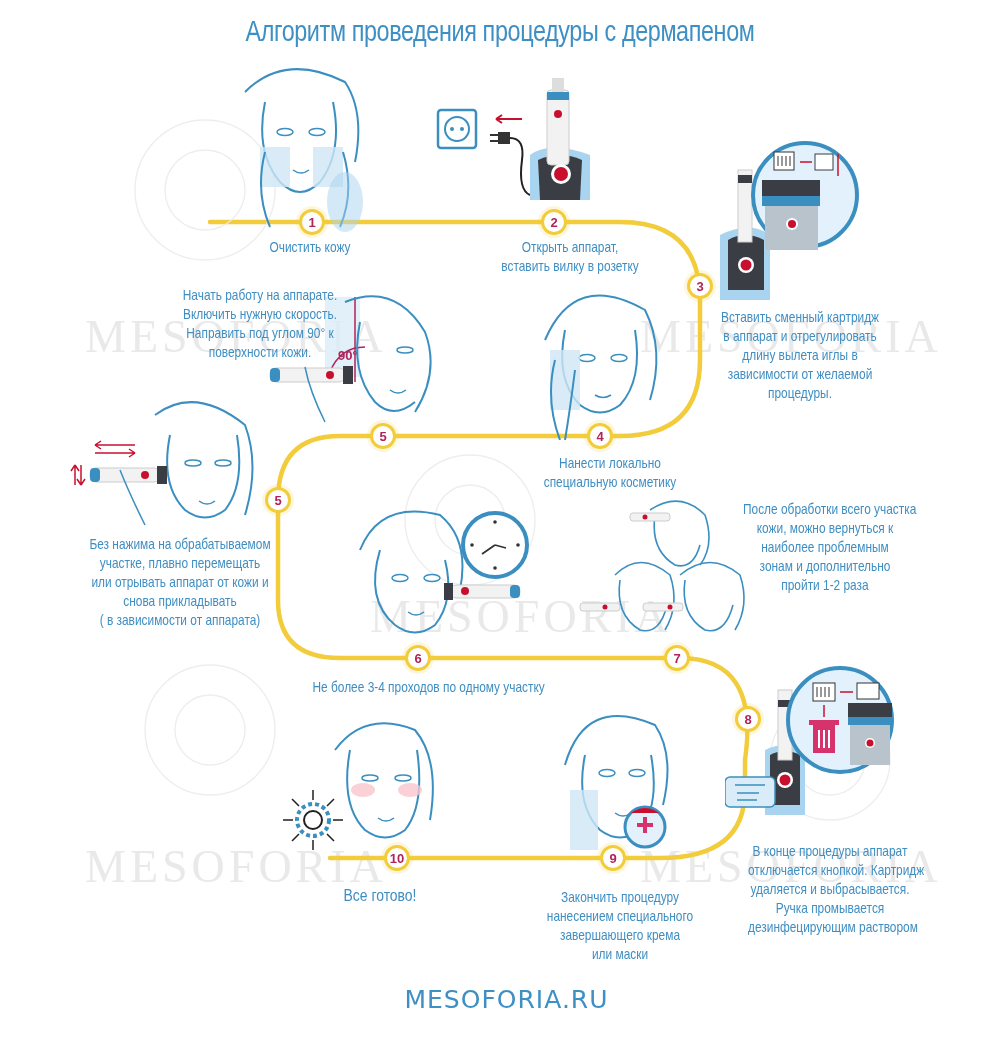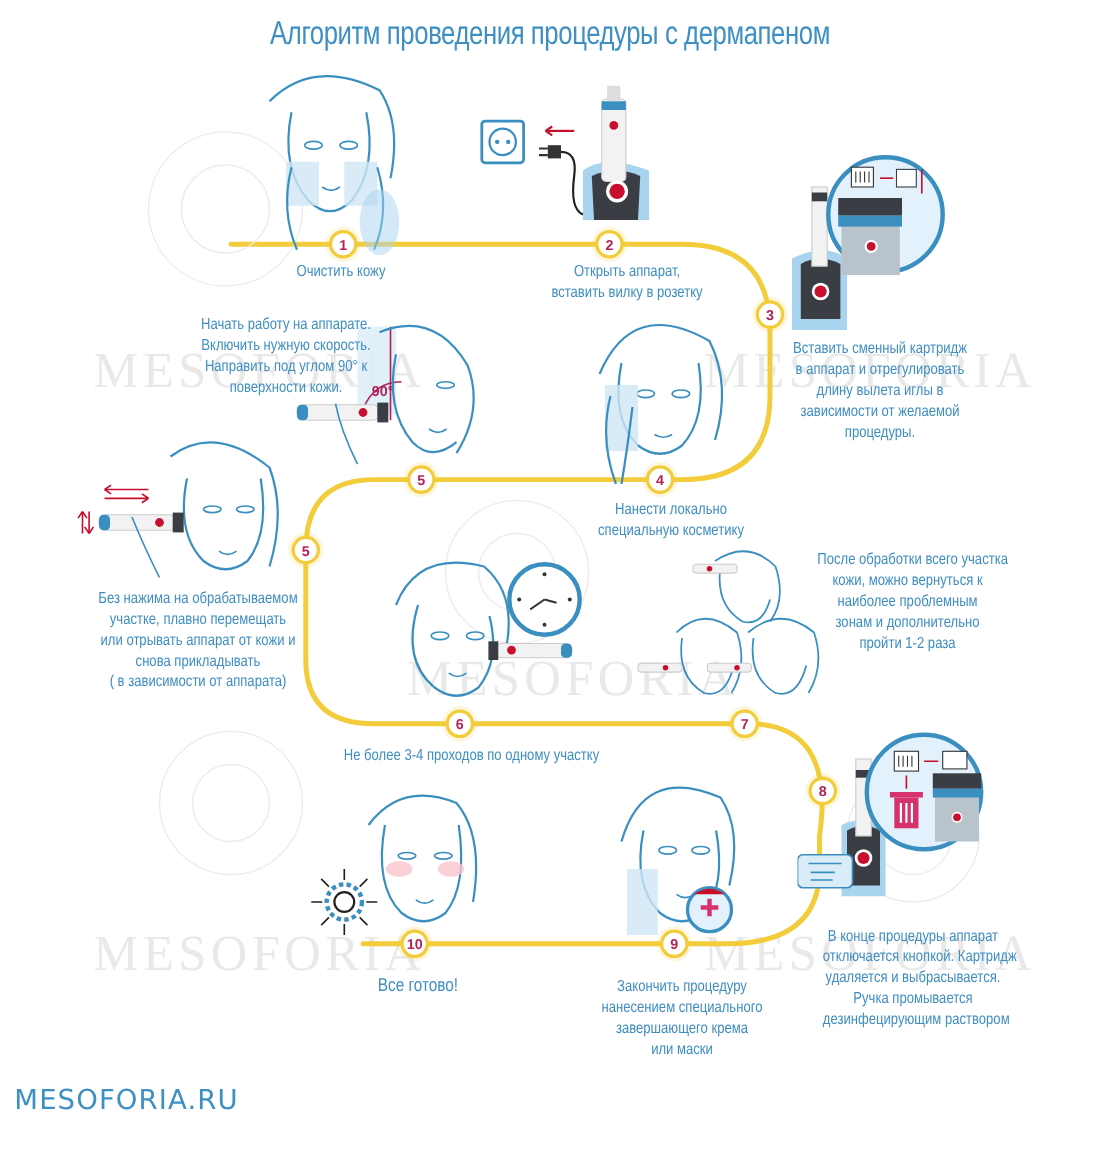--- a/index.html
+++ b/index.html
@@ -1,21 +1,21 @@
 <!DOCTYPE html>
 <html><head>
 <meta charset="utf-8">
 <style>
   html, body { margin: 0; padding: 0; background: #ffffff; }
   body { width: 1000px; height: 1047px; position: relative; overflow: hidden;
          font-family: "Liberation Sans", "DejaVu Sans", sans-serif; }
   .title { position: absolute; left: 0; right: 0; top: 14px; text-align: center;
            color: #3d8fc4; font-size: 30px; letter-spacing: -0.5px; transform: scaleX(0.78);
            font-family: "Liberation Sans Narrow", "Liberation Sans", sans-serif; }
-  .footer { position: absolute; left: 0; right: 0; top: 985px; 
+  .footer { position: absolute; left: 0; right: 0; top: 985px; text-align: center;
             color: #3d8fc4; font-size: 25px; letter-spacing: 1px;
             font-family: "DejaVu Sans", sans-serif; margin-left: 13px; }
   .watermark { position: absolute; color: #e9e9e9; font-size: 46px; letter-spacing: 4px;
                font-family: "Liberation Serif", serif; pointer-events: none; }
   .caption { position: absolute; color: #3f8ec2; font-size: 14.5px; line-height: 19px;
              text-align: center; transform-origin: center top; }
   .caption .ln { display: block; white-space: nowrap; }
   .marker { position: absolute; width: 26px; height: 26px; border-radius: 50%;
             background: #fff; border: 3px solid #f2cc3a; box-sizing: border-box;
             box-shadow: 0 0 0 3px rgba(242, 204, 58, 0.18);
@@ -257,21 +257,21 @@
 <div class="marker" style="left:299px;top:209px;">1</div>
 <div class="marker" style="left:541px;top:209px;">2</div>
 <div class="marker" style="left:687px;top:273px;">3</div>
 <div class="marker" style="left:587px;top:423px;">4</div>
 <div class="marker" style="left:370px;top:423px;">5</div>
 <div class="marker" style="left:265px;top:487px;">5</div>
 <div class="marker" style="left:405px;top:645px;">6</div>
 <div class="marker" style="left:664px;top:645px;">7</div>
 <div class="marker" style="left:735px;top:706px;">8</div>
 <div class="marker" style="left:600px;top:845px;">9</div>
-<div class="marker" style="left:364px;top:845px;">10</div>
+<div class="marker" style="left:384px;top:845px;">10</div>
 
 <div class="caption" style="left: 250px; top: 238px; width: 120px; transform: scaleX(0.82);">
   <span class="ln">Очистить кожу</span>
 </div>
 
 <div class="caption" style="left: 470px; top: 238px; width: 200px; transform: scaleX(0.82);">
   <span class="ln">Открыть аппарат,</span>
   <span class="ln">вставить вилку в розетку</span>
 </div>
 

